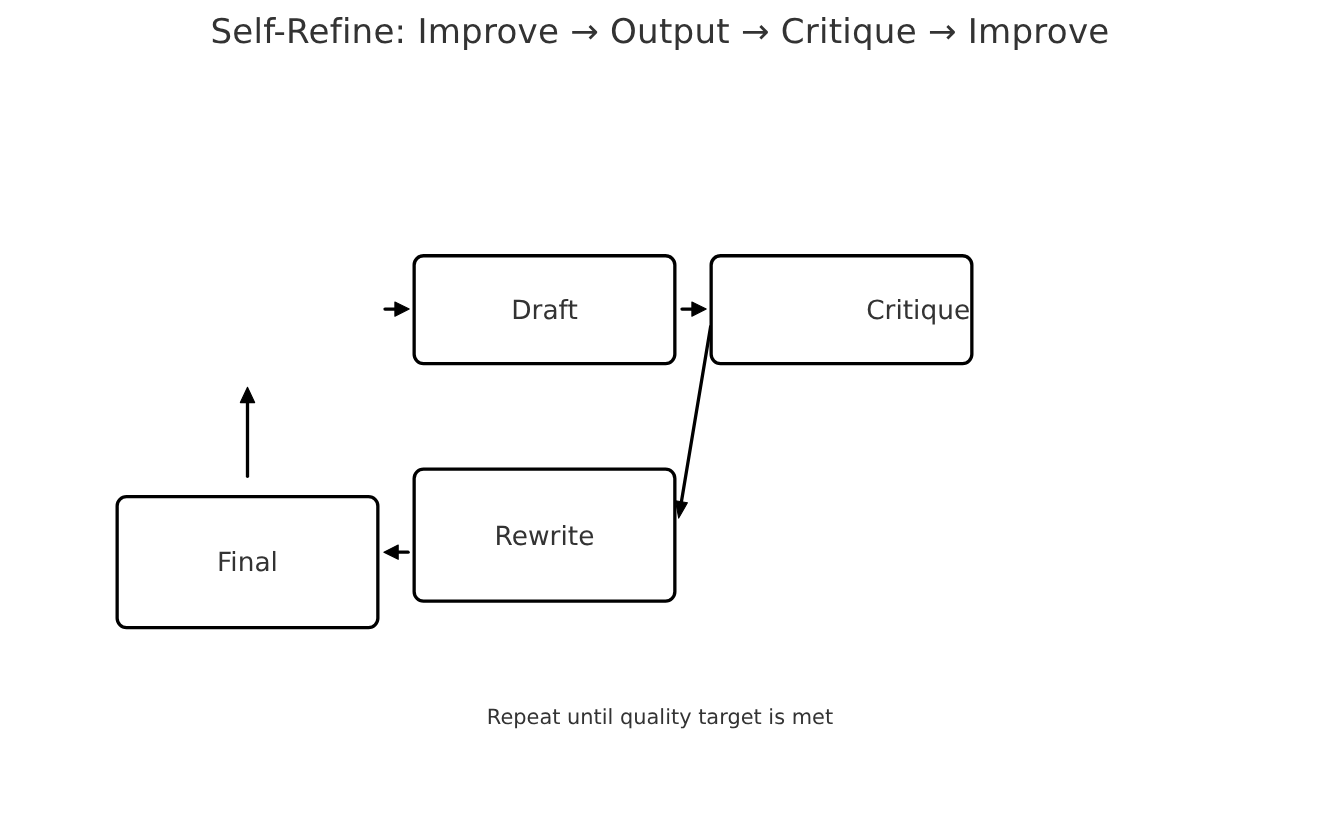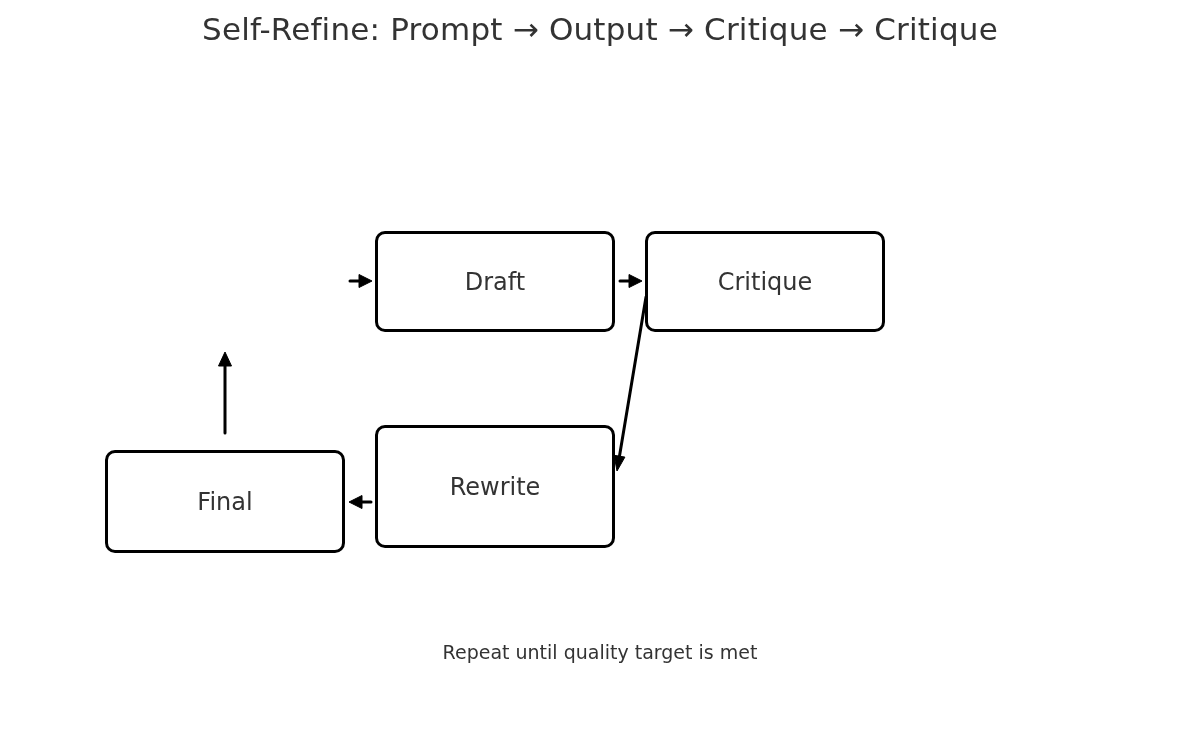--- a/index.html
+++ b/index.html
@@ -39,22 +39,22 @@
     border: 3.5px solid var(--box-border, #000000);
     border-radius: 10px;
     display: flex;
     align-items: center;
     justify-content: center;
     font-size: 24px;
     color: var(--text, #333333);
   }
   .node-prompt   { left: 105px; top: 231px; }
   .node-draft    { left: 375px; top: 231px; }
-  .node-critique { left: 645px; top: 231px; }
-  .node-final    { left: 105px; top: 450px; height: 103px; }
+  .node-critique { left: 645px; top: 231px; justify-content: flex-end; }
+  .node-final    { left: 105px; top: 450px; height: 122px; }
   .node-rewrite  { left: 375px; top: 425px; height: 123px; }
   .arrows {
     position: absolute;
     left: 0; top: 0;
     width: 1200px;
     height: 744px;
     pointer-events: none;
   }
   .arrow-line {
     stroke: var(--arrow, #000000);
@@ -67,21 +67,21 @@
     stroke: var(--arrow, #000000);
     stroke-width: 1;
     stroke-linejoin: round;
   }
 </style>
 </head>
 <body>
 
 <div class="canvas">
 
-  <div class="title">Self-Refine: Prompt → Output → Critique → Critique</div>
+  <div class="title">Self-Refine: Improve → Output → Critique → Improve</div>
 
   <svg class="arrows" viewBox="0 0 1200 744" xmlns="http://www.w3.org/2000/svg">
     <g>
       <line class="arrow-line" x1="350" y1="281" x2="360" y2="281"></line>
       <polygon class="arrow-head" points="359,274.5 359,287.5 372,281"></polygon>
     </g>
     <g>
       <line class="arrow-line" x1="620" y1="281" x2="630" y2="281"></line>
       <polygon class="arrow-head" points="629,274.5 629,287.5 642,281"></polygon>
     </g>

